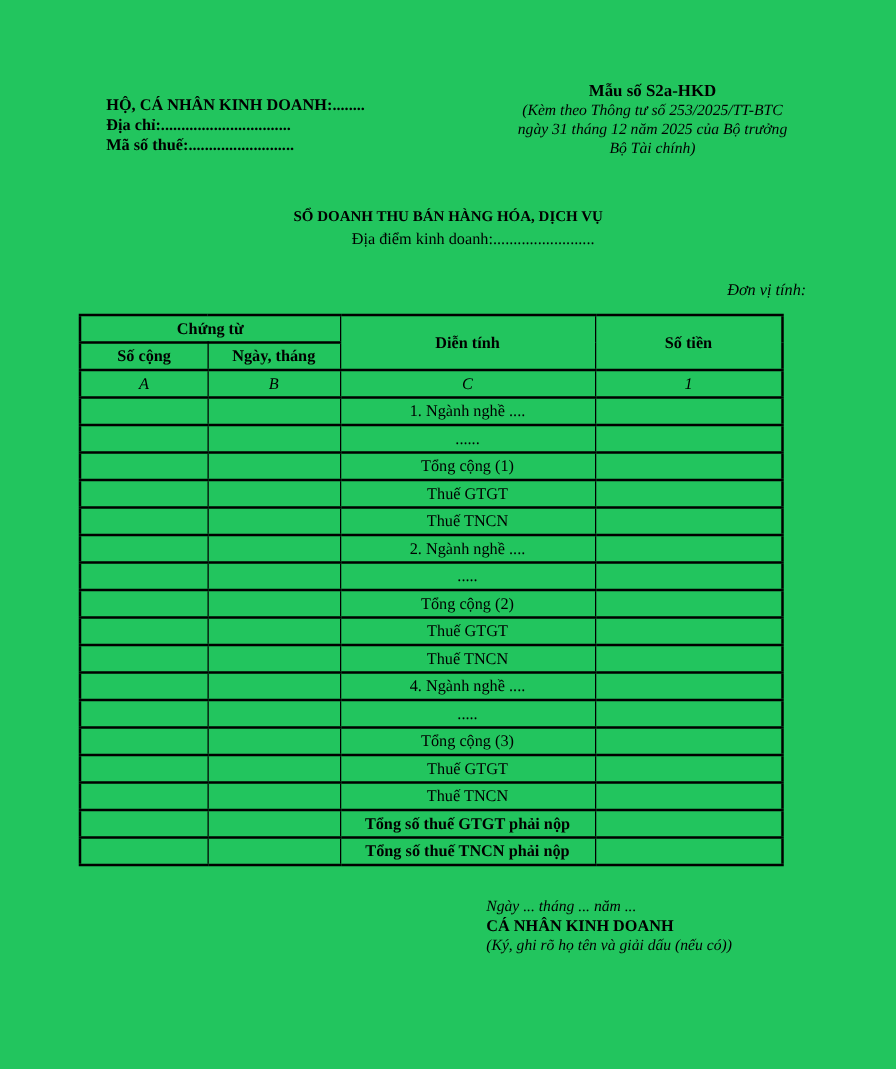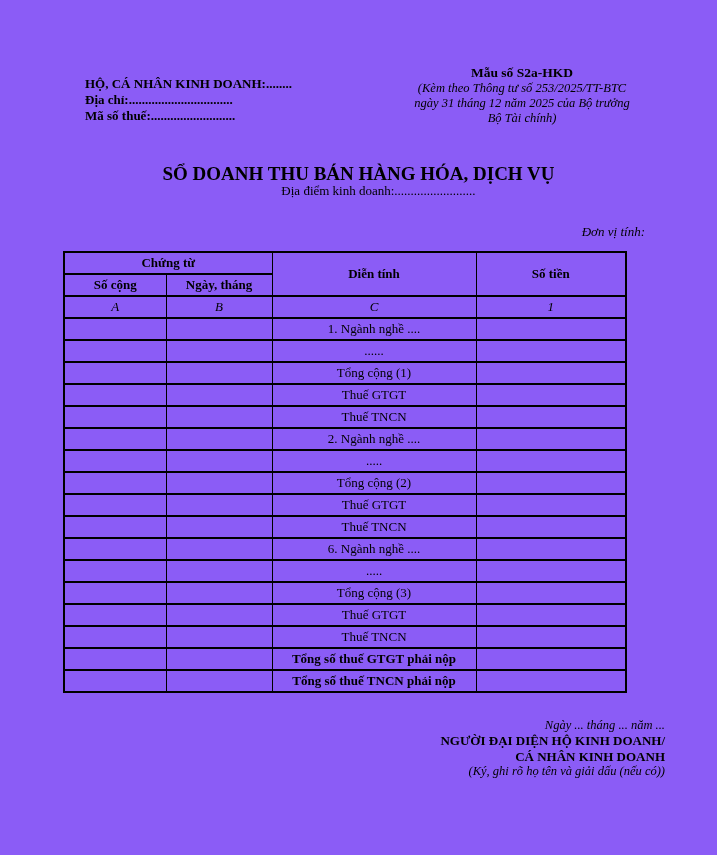--- a/index.html
+++ b/index.html
@@ -1,20 +1,20 @@
 <!DOCTYPE html>
 <html><head>
 <meta charset="utf-8">
 <style>
   html, body { margin: 0; padding: 0; background: #ffffff; }
   .sheet {
     position: relative;
     width: 717px;
     height: 855px;
-    background: #8b5cf6;
+    background: #22c55e;
     color: #000;
     font-family: "Liberation Serif", "DejaVu Serif", serif;
     overflow: hidden;
   }
 
   
   .header-left {
     position: absolute;
     left: 85px;
     top: 76px;
@@ -36,21 +36,21 @@
   .issued-note { font-style: italic; font-size: 12.5px; line-height: 15px; }
 
   
   .title-block {
     position: absolute;
     left: 0;
     top: 164px;
     width: 717px;
     text-align: center;
   }
-  .doc-title { font-weight: bold; font-size: 19px; line-height: 19px; }
+  .doc-title { font-weight: bold; font-size: 12px; line-height: 19px; }
   .sub-line { font-size: 13px; line-height: 15.5px; margin-left: 40px; }
 
   .unit-line {
     position: absolute;
     top: 224px;
     right: 72px;
     font-style: italic;
     font-size: 13px;
   }
 
@@ -80,21 +80,21 @@
   tr.codes td { font-style: italic; }
   td.al { text-align: left; padding-left: 5px; }
   td.b { font-weight: bold; }
 
   
   .signature {
     position: absolute;
     top: 718px;
     left: 389px;
     width: 276px;
-    text-align: right;
+    text-align: left;
   }
   .sig-date { font-style: italic; font-size: 12.5px; line-height: 15px; }
   .sig-role { font-weight: bold; font-size: 13px; line-height: 15.5px; }
   .sig-note { font-style: italic; font-size: 12.5px; line-height: 15px; }
 </style>
 </head>
 <body>
 
 <div class="sheet">
 
@@ -201,21 +201,21 @@
         </tr>
         <tr>
           <td></td>
           <td></td>
           <td>Thuế TNCN</td>
           <td></td>
         </tr>
         <tr>
           <td></td>
           <td></td>
-          <td class="al">6. Ngành nghề ....</td>
+          <td class="al">4. Ngành nghề ....</td>
           <td></td>
         </tr>
         <tr>
           <td></td>
           <td></td>
           <td>.....</td>
           <td></td>
         </tr>
         <tr>
           <td></td>
@@ -245,18 +245,17 @@
           <td></td>
           <td></td>
           <td class="b">Tổng số thuế TNCN phải nộp</td>
           <td></td>
         </tr>
       </tbody>
   </table>
 
   <div class="signature">
     <div class="sig-date">Ngày ... tháng ... năm ...</div>
-    <div class="sig-role">NGƯỜI ĐẠI DIỆN HỘ KINH DOANH/</div>
     <div class="sig-role">CÁ NHÂN KINH DOANH</div>
     <div class="sig-note">(Ký, ghi rõ họ tên và giải dấu (nếu có))</div>
   </div>
 
 </div>
 
 </body></html>

